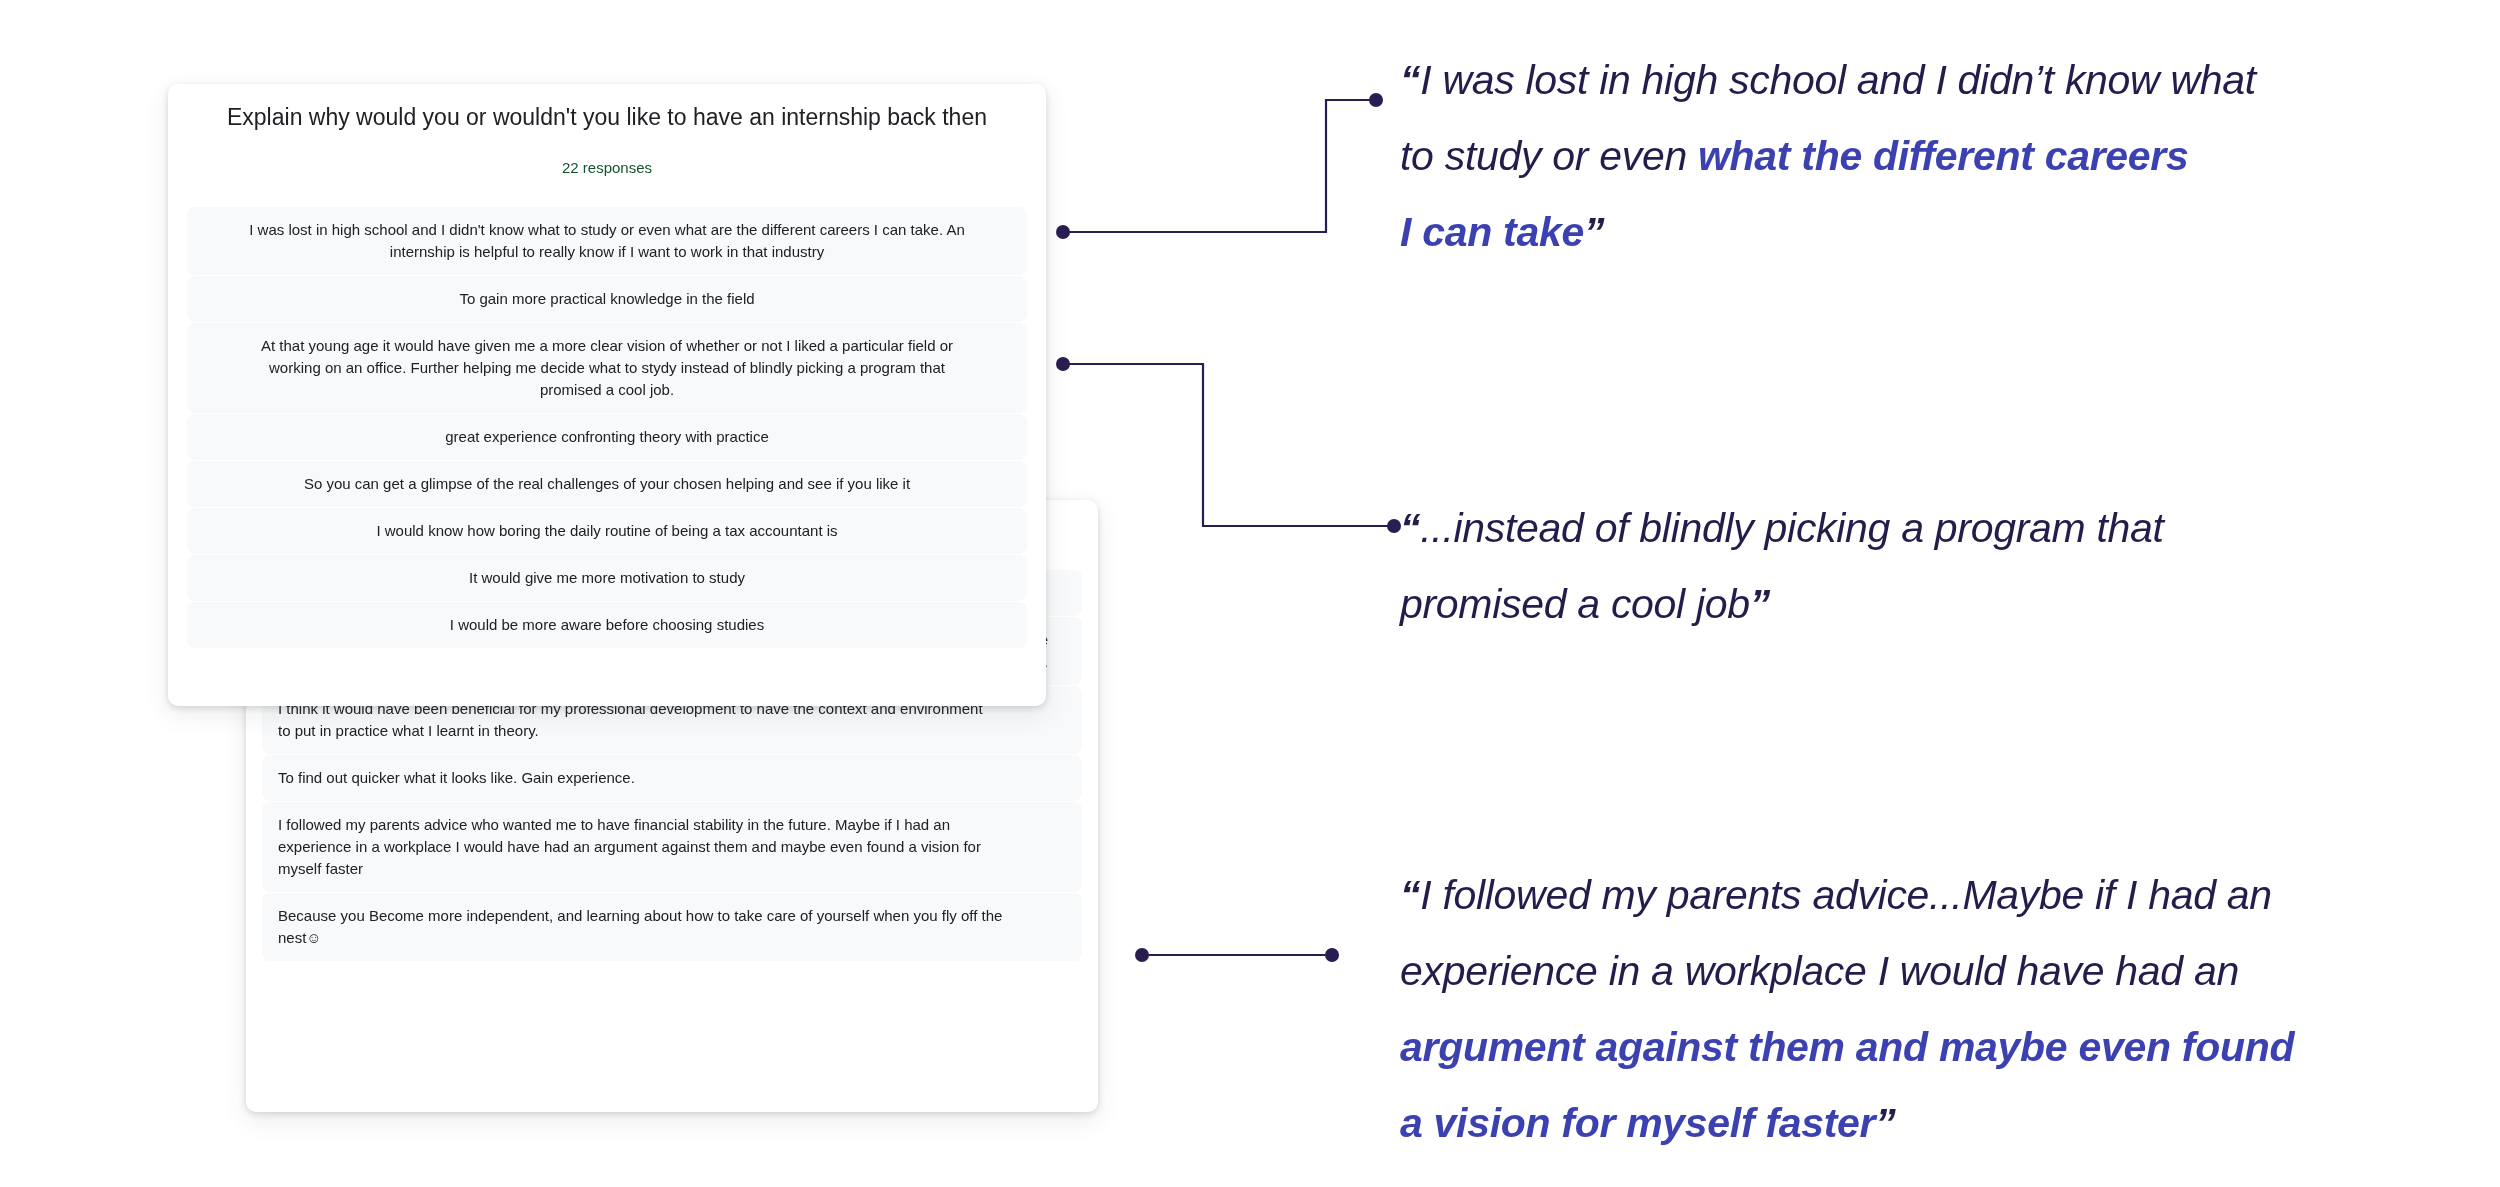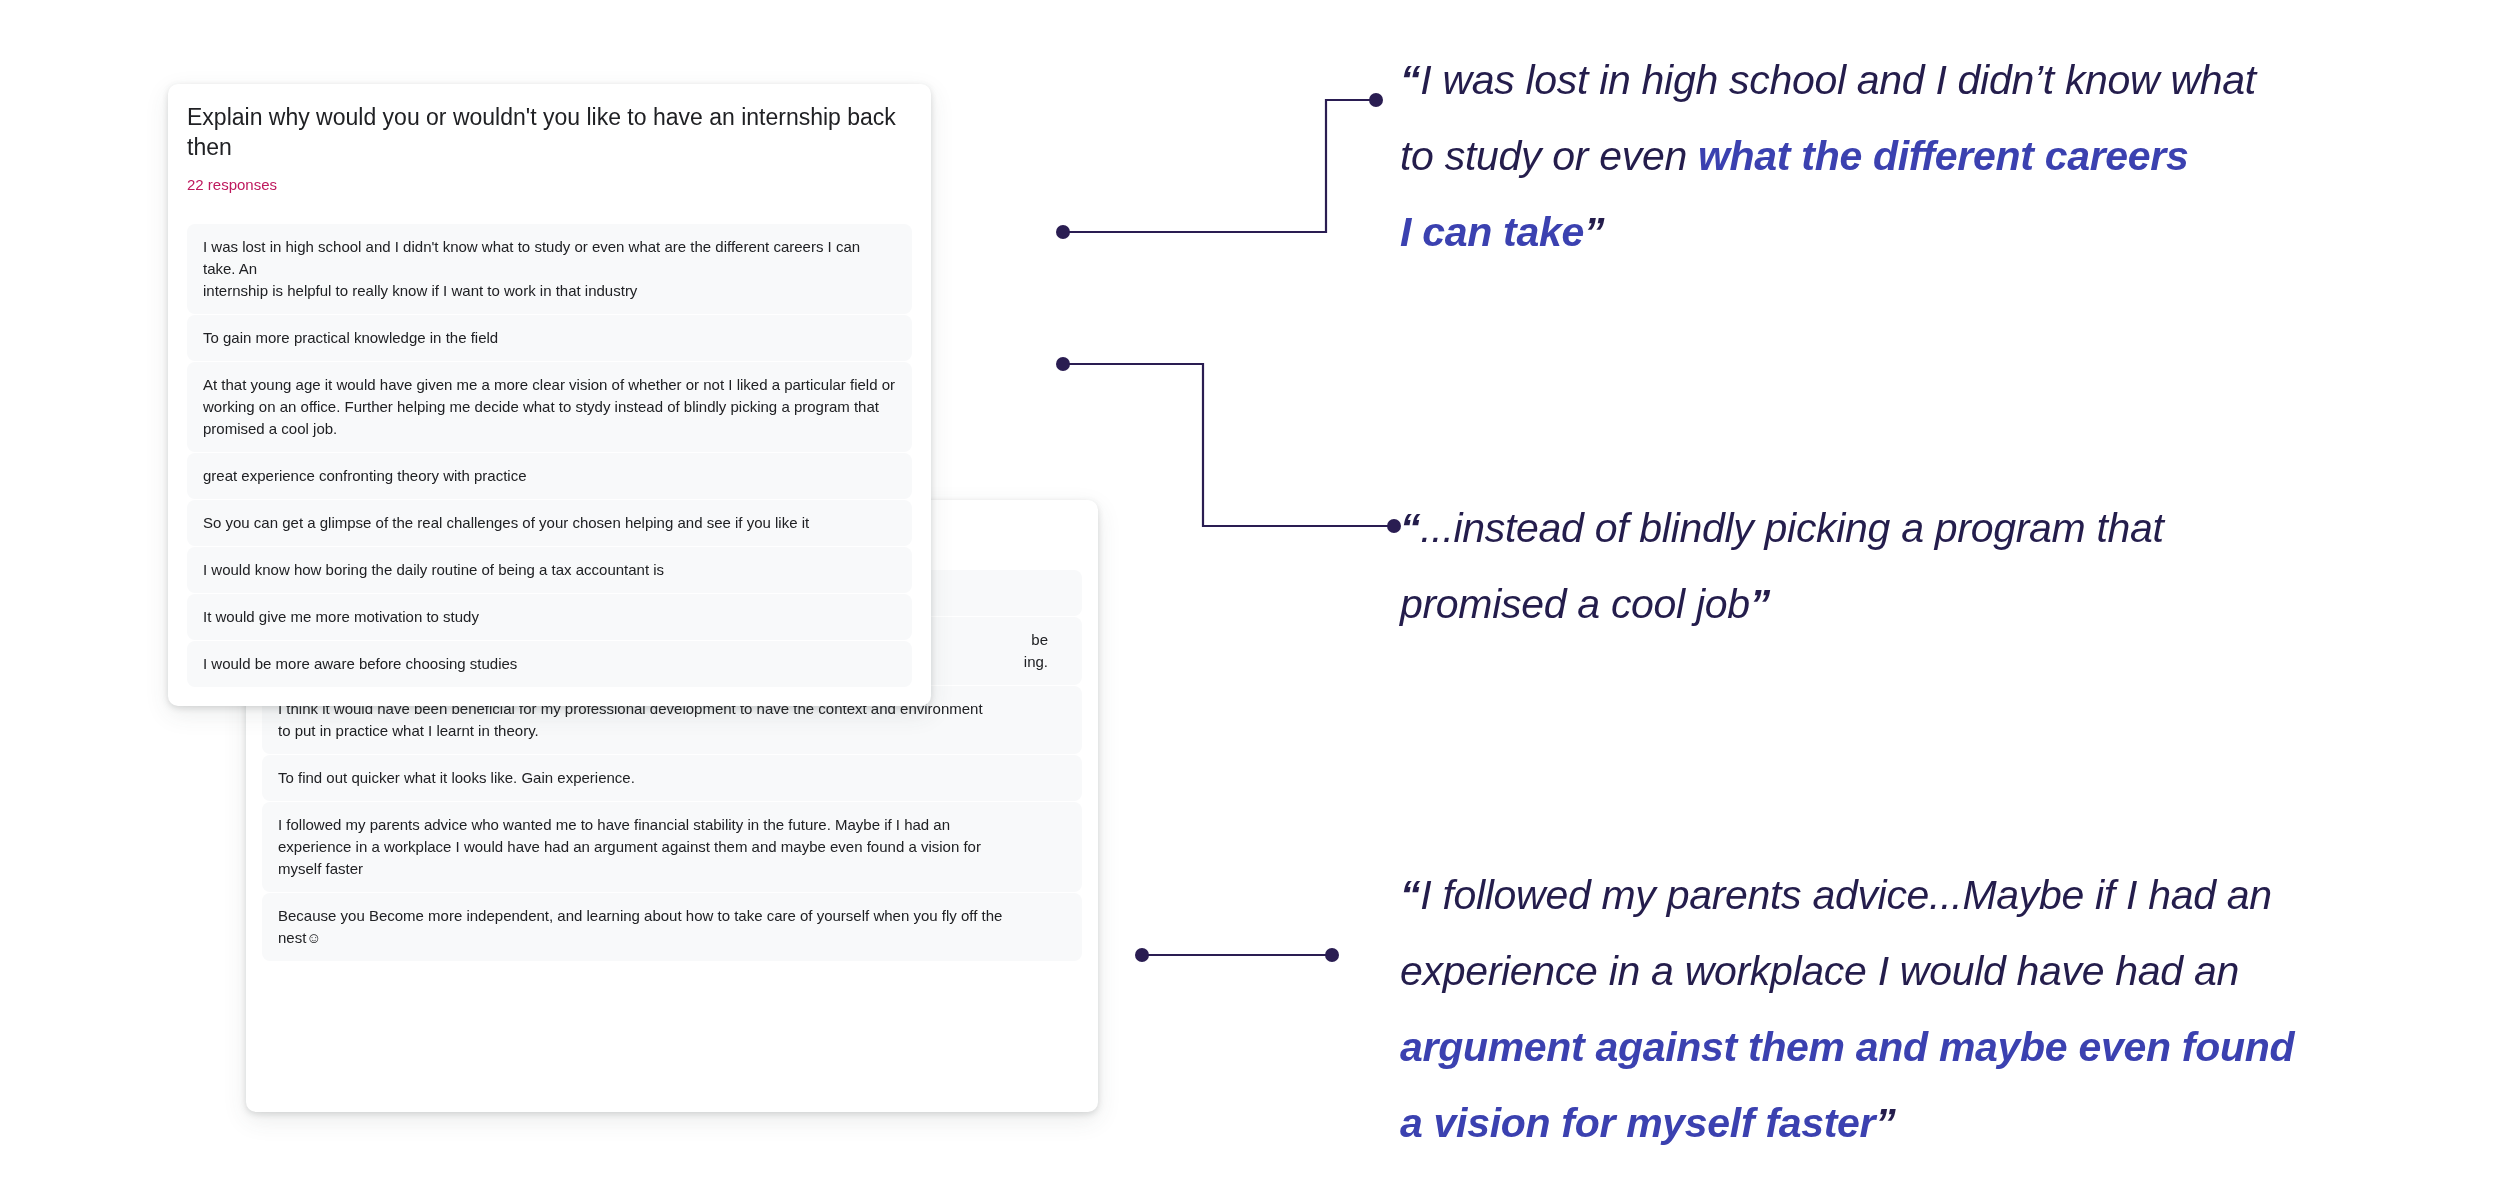--- a/index.html
+++ b/index.html
@@ -6,26 +6,26 @@
   .canvas{
     position:relative;width:2500px;height:1187px;overflow:hidden;background:#ffffff;
     font-family:"Liberation Sans",sans-serif;
   }
   
   .card{
     position:absolute;background:#ffffff;border-radius:10px;
     box-shadow:0 2px 6px rgba(60,64,67,.18),0 8px 24px rgba(60,64,67,.10);
     box-sizing:border-box;
   }
-  .card1{left:168px;top:84px;width:763px;height:622px;padding:18px 19px;z-index:4;}
+  .card1{left:168px;top:84px;width:878px;height:622px;padding:18px 19px;z-index:4;text-align:center;}
   .card2{left:246px;top:500px;width:852px;height:612px;padding:70px 16px 0 16px;z-index:1;}
   .q-title{
     font-size:23px;line-height:30px;color:#202124;font-weight:400;margin:0;
   }
-  .q-count{font-size:15px;line-height:21px;color:#be185d;margin-top:12px;}
+  .q-count{font-size:15px;line-height:21px;color:#14532d;margin-top:25px;}
   .rows{display:flex;flex-direction:column;gap:1px;}
   .card1 .rows{margin-top:29px;}
   .row{
     background:#f8f9fa;border-radius:8px;padding:12px 16px;
     font-size:15px;line-height:22px;color:#202124;white-space:pre-line;
     box-sizing:border-box;
   }
   .row.blank{min-height:46px;}
   .row.partial{text-align:right;padding-right:34px;}
   

